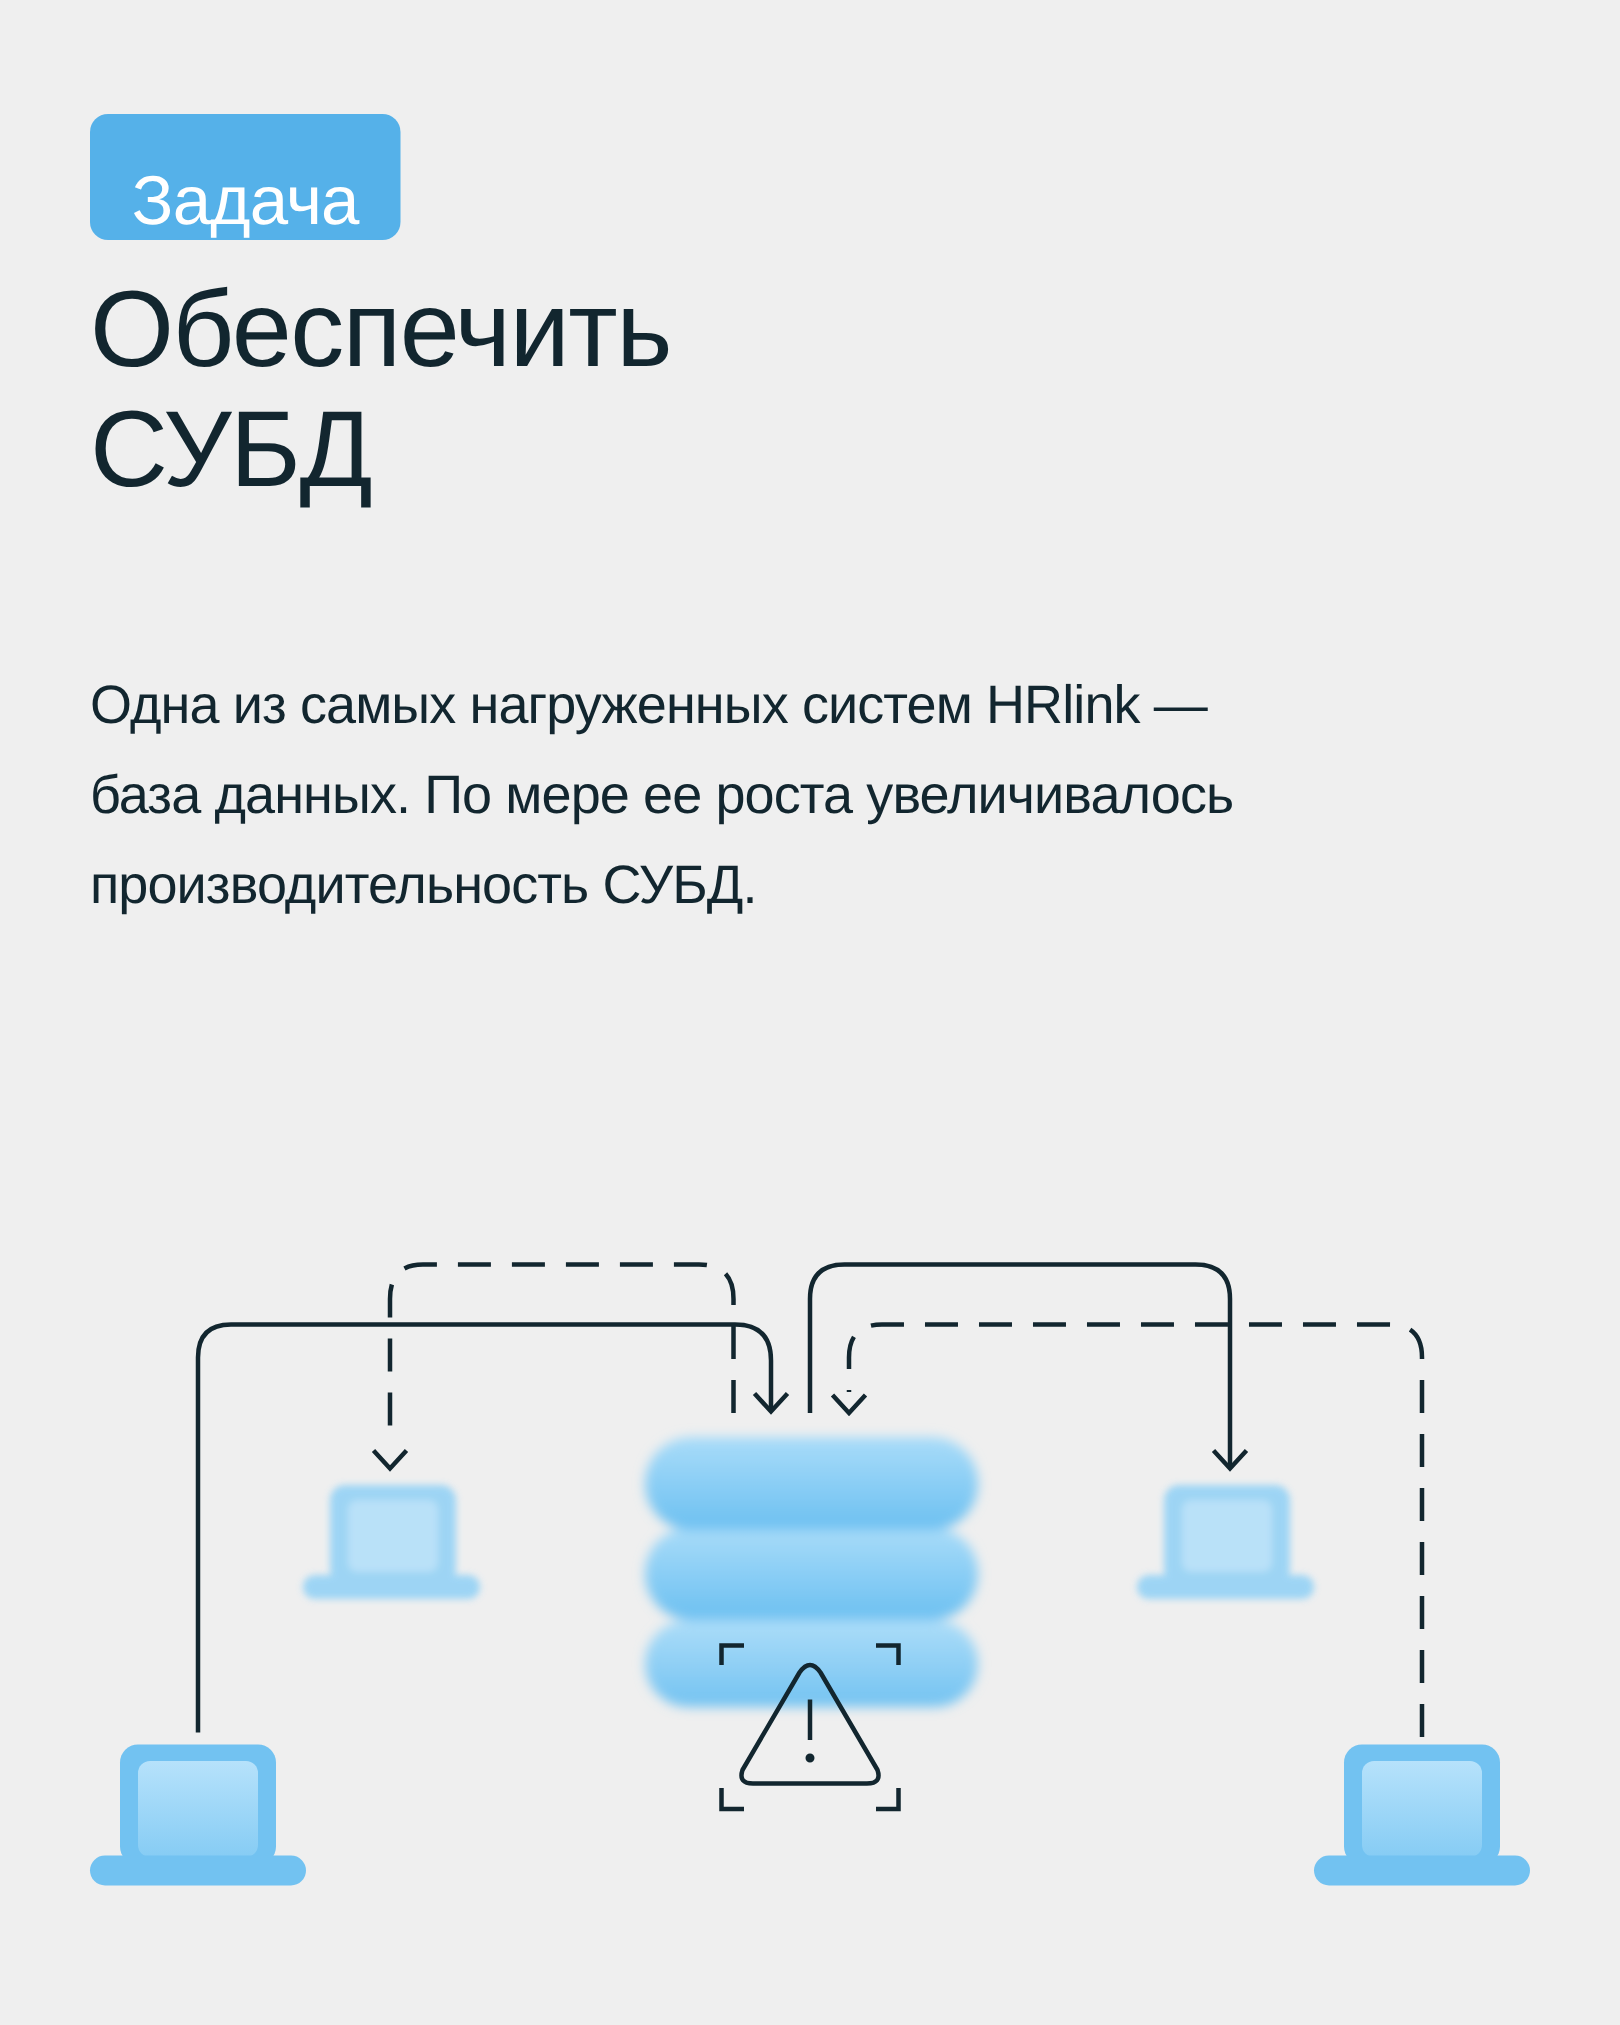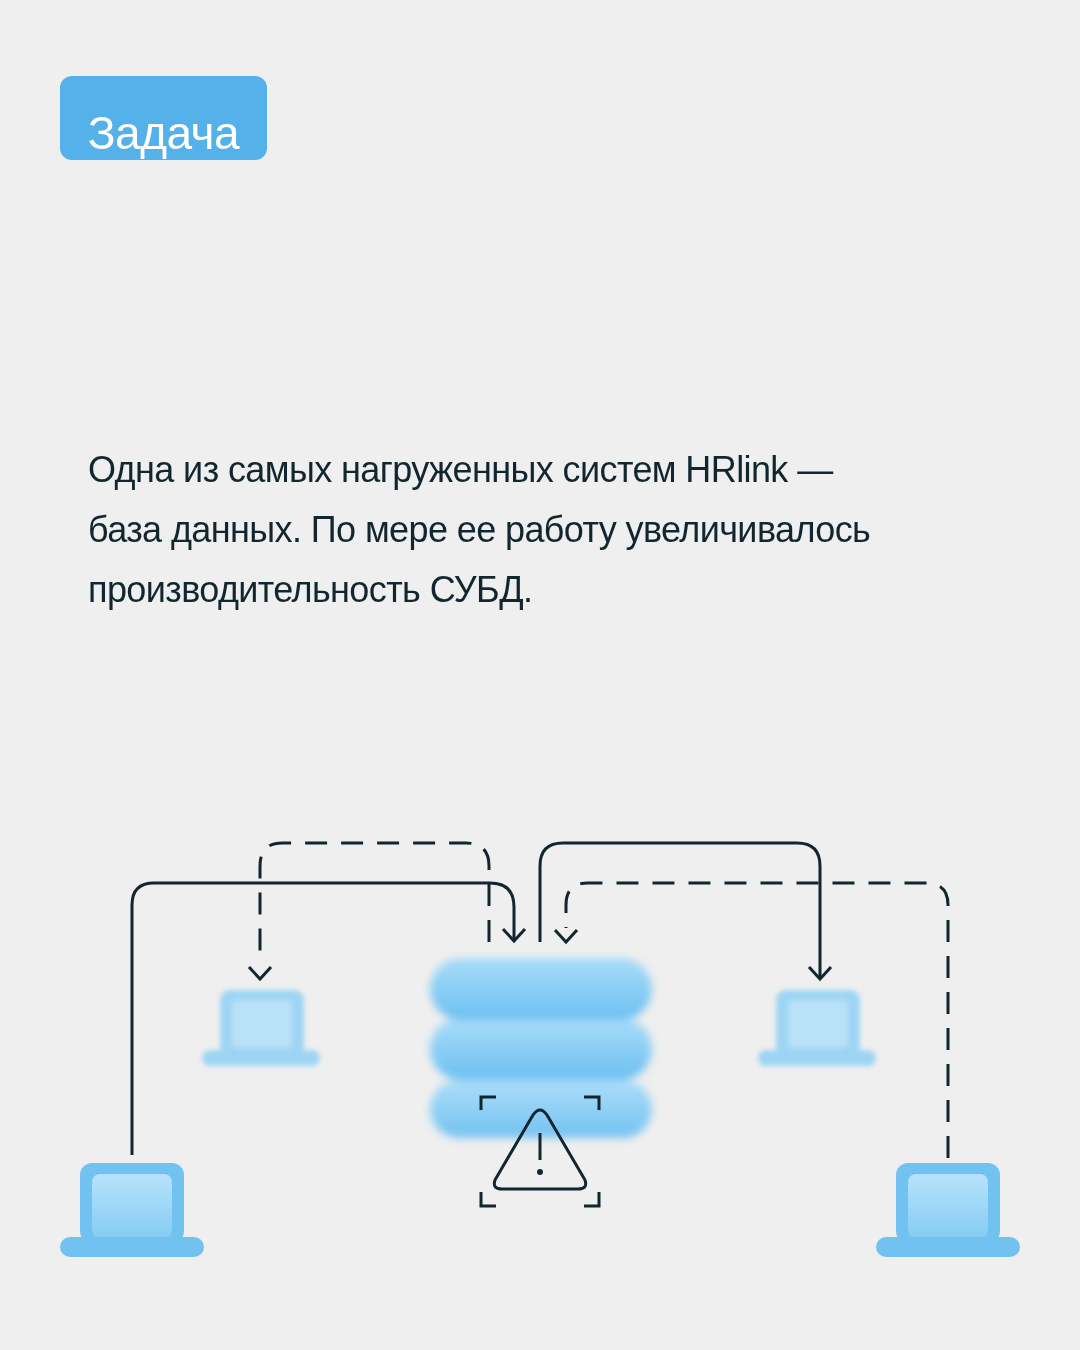--- a/index.html
+++ b/index.html
@@ -22,36 +22,38 @@
     position: absolute; left: 60px; top: 180px; width: 980px;
     font-size: 72px; line-height: 80px; margin: 0; font-weight: normal;
     letter-spacing: -1px;
   }
   .title span { display: block; }
   .body-text {
     position: absolute; left: 60px; top: 440px; width: 980px;
     font-size: 36px; line-height: 60px; margin: 0;
     letter-spacing: -0.6px;
   }
-  .body-text span { display: block; margin-left: 28px; }
+  .body-text span { display: block; }
   svg.diagram { position: absolute; left: 0; top: 0; }
 </style>
 </head>
 <body>
 
 <div class="badge">
   <span>Задача</span>
 </div>
 
 <h1 class="title">
+  <span>Обеспечить</span>
+  <span>СУБД</span>
 </h1>
 
 <p class="body-text">
   <span>Одна из самых нагруженных систем HRlink —</span>
-  <span>база данных. По мере ее работу увеличивалось</span>
+  <span>база данных. По мере ее роста увеличивалось</span>
   <span>производительность СУБД.</span>
 </p>
 
 <svg class="diagram" width="1080" height="1350" viewBox="0 0 1080 1350">
   <defs>
     <filter id="blur" x="-20%" y="-40%" width="140%" height="180%">
       <feGaussianBlur stdDeviation="4"></feGaussianBlur>
     </filter>
     <filter id="blur-soft" x="-20%" y="-20%" width="140%" height="140%">
       <feGaussianBlur stdDeviation="2.5"></feGaussianBlur>

